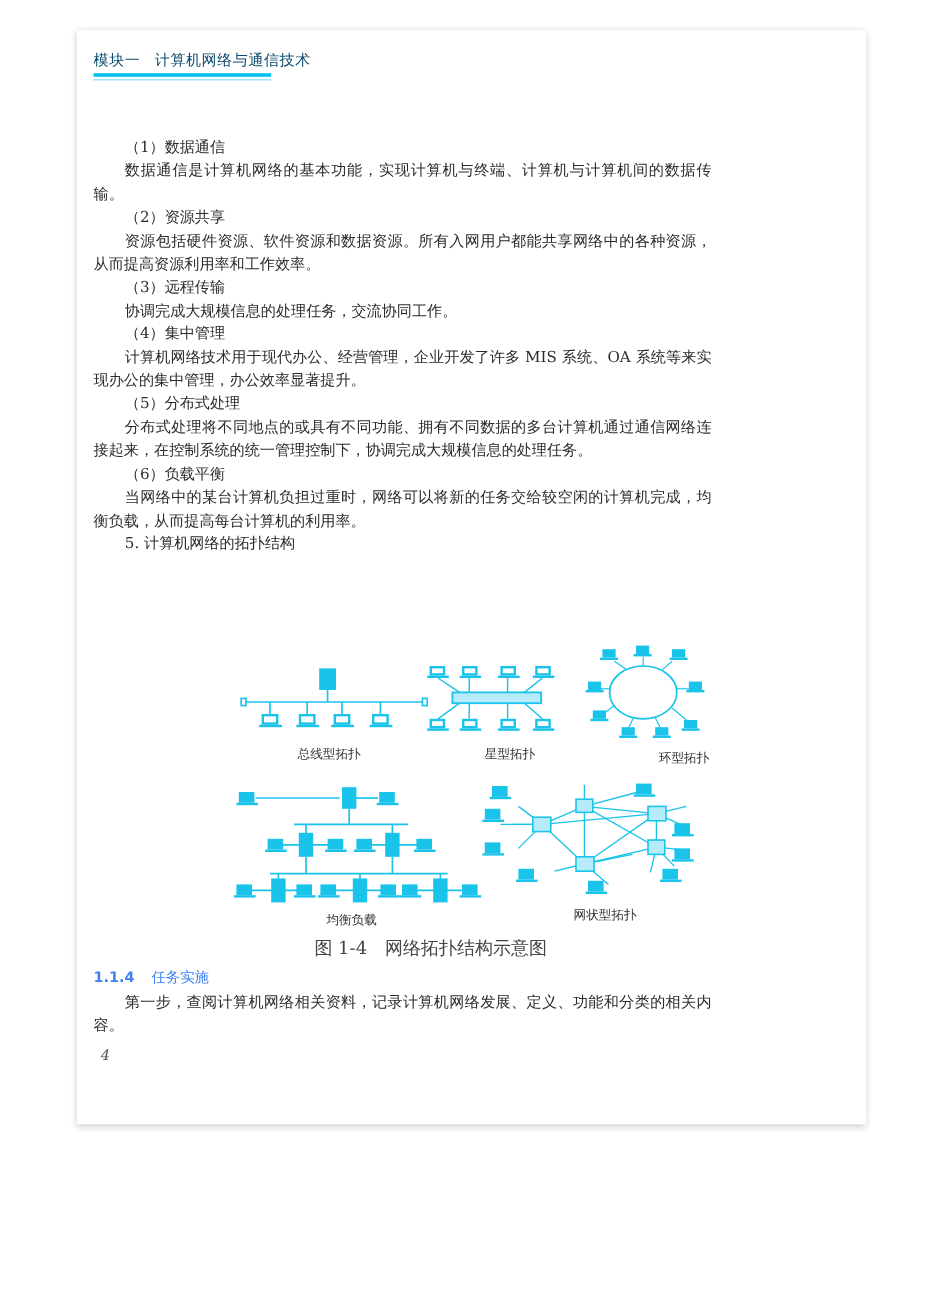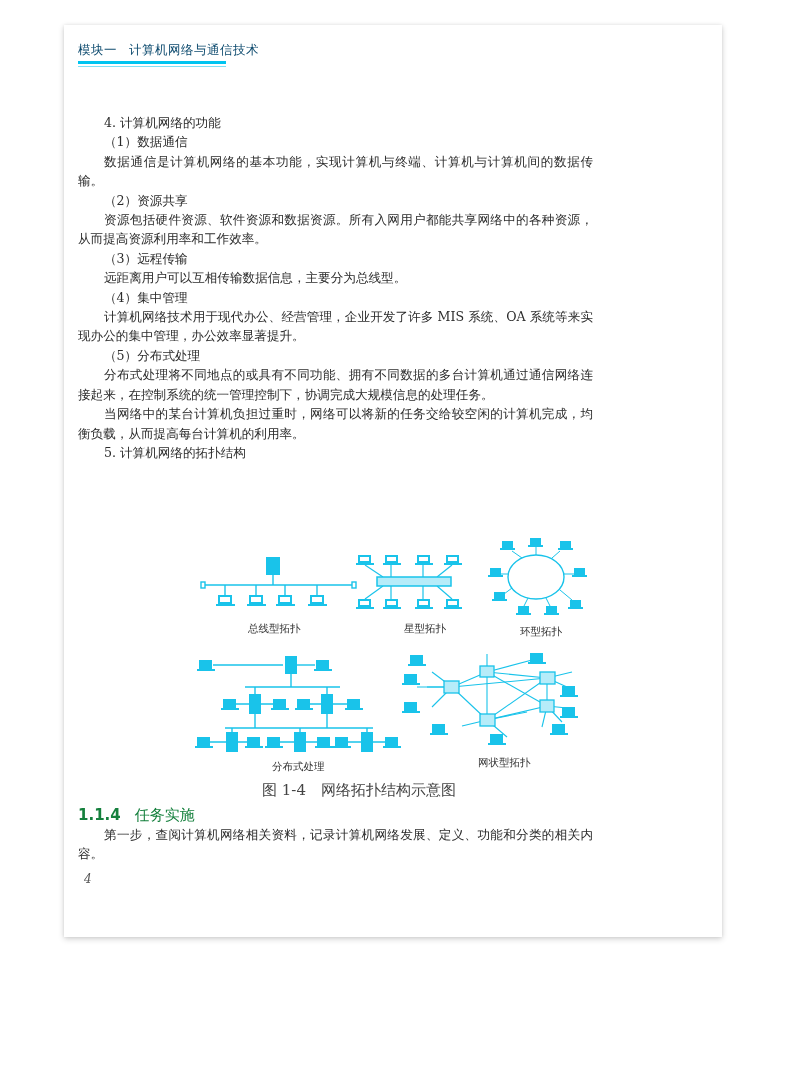--- a/index.html
+++ b/index.html
@@ -33,21 +33,21 @@
     .fig-label {
       position: absolute; font-size: 10.5px; color: #333;
     }
     .fig-caption {
       position: absolute; left: 262px; top: 781px; font-size: 15px; color: #444;
       font-family: "DejaVu Serif", "Liberation Serif", serif;
     }
     .section-title {
       position: absolute; left: 78px; top: 806px;
       font-family: "DejaVu Sans", "Liberation Sans", sans-serif;
-      font-size: 15px; color: #15803d; font-weight: bold;
+      font-size: 12px; color: #3b82f6; font-weight: bold;
     }
     .section-title .num { margin-right: 14px; }
     .section-title .txt { font-weight: normal; }
     .task-text { top: 825px; }
     .page-number {
       position: absolute; left: 84px; top: 872px; font-size: 12px; font-style: italic; color: #555;
     }
     svg { position: absolute; overflow: visible; }
   </style>
 </head>
@@ -55,31 +55,31 @@
 
 <div class="page"></div>
 
 <div class="running-head">
   <span>模块一</span><span class="sep"></span><span>计算机网络与通信技术</span>
 </div>
 <div class="head-rule-thick"></div>
 <div class="head-rule-thin"></div>
 
 <div class="body-text" style="top:113px;">
-  <p class="h">4. 计算机网络的功能</p>
   <p class="h">（1）数据通信</p>
   <p class="p">数据通信是计算机网络的基本功能，实现计算机与终端、计算机与计算机间的数据传输。</p>
   <p class="h">（2）资源共享</p>
   <p class="p">资源包括硬件资源、软件资源和数据资源。所有入网用户都能共享网络中的各种资源，从而提高资源利用率和工作效率。</p>
   <p class="h">（3）远程传输</p>
-  <p class="p">远距离用户可以互相传输数据信息，主要分为总线型。</p>
+  <p class="p">协调完成大规模信息的处理任务，交流协同工作。</p>
   <p class="h">（4）集中管理</p>
   <p class="p">计算机网络技术用于现代办公、经营管理，企业开发了许多 MIS 系统、OA 系统等来实现办公的集中管理，办公效率显著提升。</p>
   <p class="h">（5）分布式处理</p>
   <p class="p">分布式处理将不同地点的或具有不同功能、拥有不同数据的多台计算机通过通信网络连接起来，在控制系统的统一管理控制下，协调完成大规模信息的处理任务。</p>
+  <p class="h">（6）负载平衡</p>
   <p class="p">当网络中的某台计算机负担过重时，网络可以将新的任务交给较空闲的计算机完成，均衡负载，从而提高每台计算机的利用率。</p>
   <p class="h">5. 计算机网络的拓扑结构</p>
 </div>
 
 <div>
 
   <svg style="left:200px;top:555px;" width="160" height="60" viewBox="0 0 160 60">
     <g stroke="#19c3ea" fill="none" stroke-width="1.4">
       <line x1="4" y1="30" x2="153" y2="30"></line>
       <rect x="1" y="27" width="4" height="6" fill="#fff"></rect>
@@ -180,21 +180,21 @@
       <rect x="56" y="68" width="11" height="7"></rect>
         <rect x="54" y="75" width="15" height="2"></rect>
       <rect x="28" y="68" width="11" height="7"></rect>
         <rect x="26" y="75" width="15" height="2"></rect>
       <rect x="4" y="54" width="11" height="7"></rect>
         <rect x="2" y="61" width="15" height="2"></rect>
       <rect x="0" y="30" width="11" height="7"></rect>
         <rect x="-2" y="37" width="15" height="2"></rect>
     </g>
   </svg>
-  <div class="fig-label" style="left:520px;top:625px;">环型拓扑</div>
+  <div class="fig-label" style="left:549px;top:625px;">环型拓扑</div>
 
   <svg style="left:195px;top:654px;" width="210" height="100" viewBox="0 0 210 100">
     <g stroke="#19c3ea" stroke-width="1.4">
       <line x1="18" y1="11" x2="88" y2="11"></line>
         <line x1="96" y1="11" x2="120" y2="11"></line>
       <line x1="96" y1="20" x2="96" y2="33"></line>
       <line x1="50" y1="33" x2="145" y2="33"></line>
       <line x1="60" y1="33" x2="60" y2="42"></line>
         <line x1="132" y1="33" x2="132" y2="42"></line>
       <line x1="40" y1="50" x2="85" y2="50"></line>
@@ -235,21 +235,21 @@
       <rect x="72" y="83" width="13" height="9"></rect>
         <rect x="70" y="92" width="18" height="2"></rect>
       <rect x="122" y="83" width="13" height="9"></rect>
         <rect x="120" y="92" width="18" height="2"></rect>
       <rect x="140" y="83" width="13" height="9"></rect>
         <rect x="138" y="92" width="18" height="2"></rect>
       <rect x="190" y="83" width="13" height="9"></rect>
         <rect x="188" y="92" width="18" height="2"></rect>
     </g>
   </svg>
-  <div class="fig-label" style="left:272px;top:760px;">分布式处理</div>
+  <div class="fig-label" style="left:272px;top:760px;">均衡负载</div>
 
   <svg style="left:402px;top:652px;" width="180" height="100" viewBox="0 0 180 100">
     <g stroke="#19c3ea" stroke-width="1.1">
       <line x1="50" y1="35" x2="85" y2="20"></line>
         <line x1="50" y1="35" x2="85" y2="68"></line>
       <line x1="50" y1="35" x2="145" y2="26"></line>
         <line x1="85" y1="20" x2="85" y2="68"></line>
       <line x1="85" y1="20" x2="145" y2="26"></line>
         <line x1="85" y1="20" x2="145" y2="54"></line>
       <line x1="85" y1="68" x2="145" y2="26"></line>

